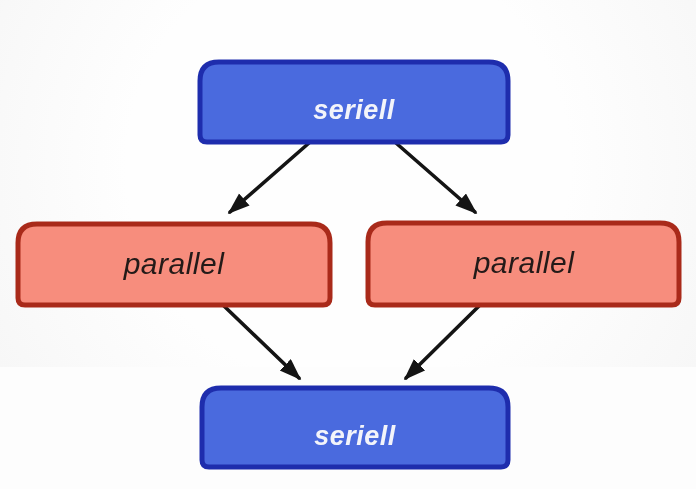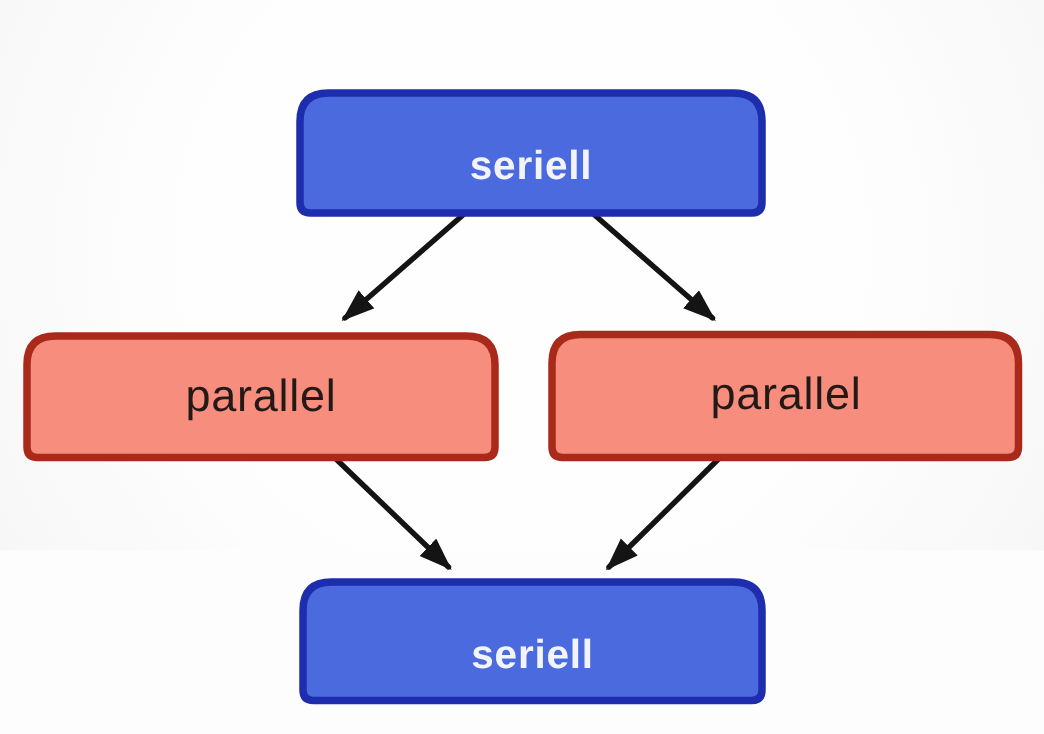--- a/index.html
+++ b/index.html
@@ -11,20 +11,21 @@
     height: 489px;
     overflow: hidden;
     background: #fdfdfd;
     font-family: "Liberation Sans", sans-serif;
   }
   .stage {
     position: relative;
     width: 696px;
     height: 367px;
     background: radial-gradient(circle at 50% 45%, #fefefe 55%, #f7f7f7 100%);
+    font-style: italic;
   }
   svg {
     display: block;
   }
   .node-box {
     stroke-width: 5;
   }
   .edge-line {
     stroke-width: 3.6;
     fill: none;

